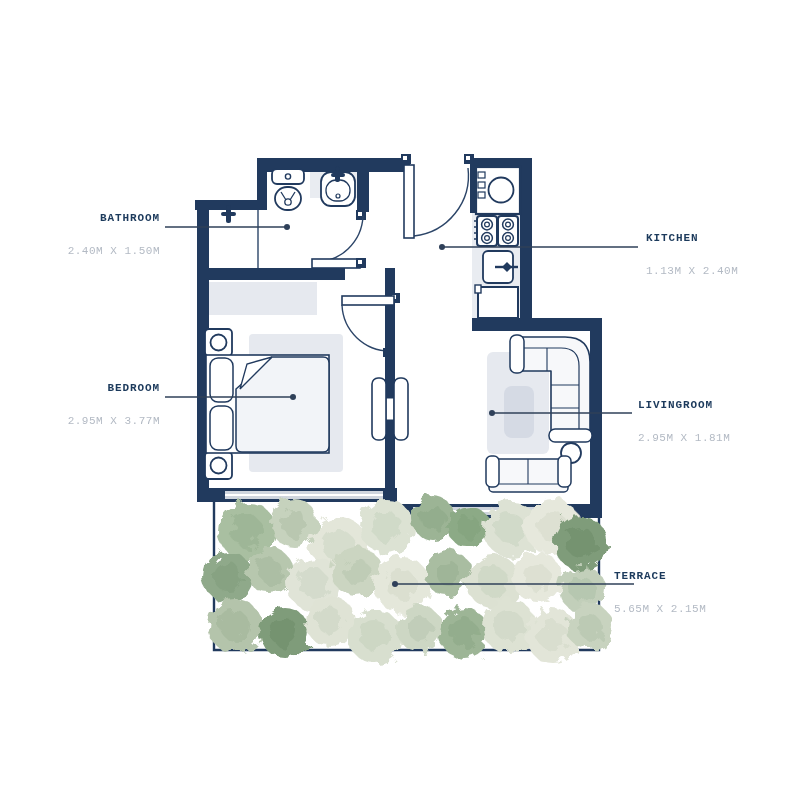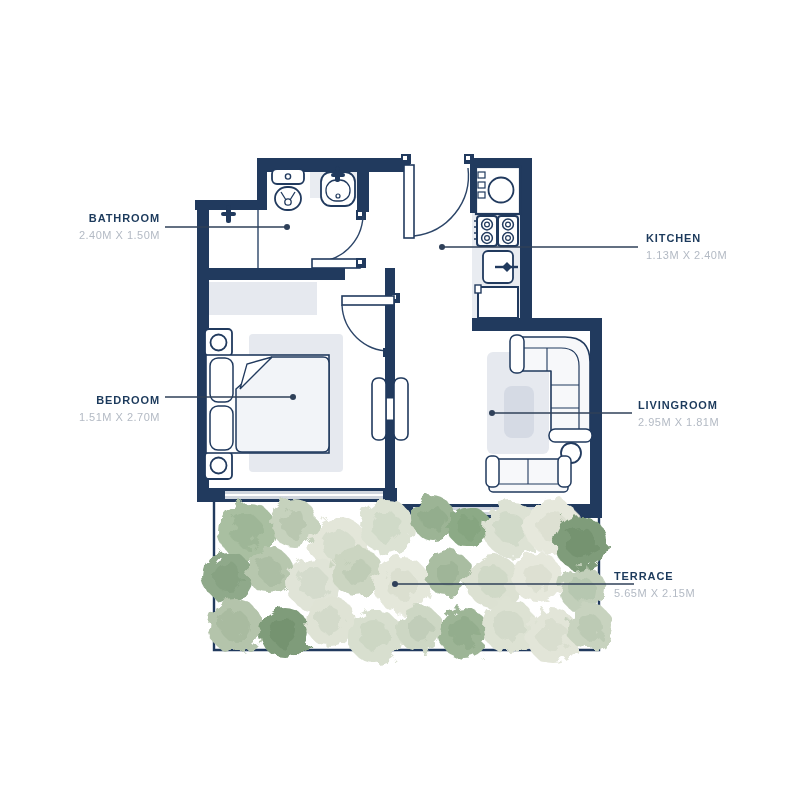--- a/index.html
+++ b/index.html
@@ -1,25 +1,25 @@
 <!DOCTYPE html>
 <html><head>
 <meta charset="utf-8">
 <style>
   html,body{margin:0;padding:0;background:#ffffff;}
   #stage{
     position:relative;width:800px;height:800px;background:#ffffff;overflow:hidden;
-    font-family:Liberation Sans, sans-serif;
+    font-family:Liberation Mono, monospace;
   }
   #plan-svg{position:absolute;left:0;top:0;}
   .room-label{position:absolute;line-height:13px;white-space:nowrap;}
   .room-label.right{text-align:right;}
   .room-label.left{text-align:left;}
   .room-name{font-size:11px;font-weight:bold;color:#1c3a5c;letter-spacing:0.9px;}
-  .room-dims{font-size:11px;color:#b3bac4;letter-spacing:0.5px;margin-top:4px;text-align:center;}
+  .room-dims{font-size:11px;color:#b3bac4;letter-spacing:0.5px;margin-top:20px;text-align:center;}
 </style>
 </head>
 <body>
 
 <div id="stage">
 
 <svg id="plan-svg" width="800" height="800" viewBox="0 0 800 800">
   <defs>
     <filter id="fuzz" x="-60%" y="-60%" width="220%" height="220%">
       <feTurbulence type="fractalNoise" baseFrequency="0.09" numOctaves="2" seed="7" result="n"></feTurbulence>
@@ -273,23 +273,23 @@
 <div class="room-label right" style="right:640px;top:212px">
   <div class="room-name">BATHROOM</div>
   <div class="room-dims">2.40M X 1.50M</div>
 </div>
 
 <div class="room-label left" style="left:646px;top:232px">
   <div class="room-name">KITCHEN</div>
   <div class="room-dims">1.13M X 2.40M</div>
 </div>
 
-<div class="room-label right" style="right:640px;top:394px">
+<div class="room-label right" style="right:640px;top:382px">
   <div class="room-name">BEDROOM</div>
-  <div class="room-dims">1.51M X 2.70M</div>
+  <div class="room-dims">2.95M X 3.77M</div>
 </div>
 
 <div class="room-label left" style="left:638px;top:399px">
   <div class="room-name">LIVINGROOM</div>
   <div class="room-dims">2.95M X 1.81M</div>
 </div>
 
 <div class="room-label left" style="left:614px;top:570px">
   <div class="room-name">TERRACE</div>
   <div class="room-dims">5.65M X 2.15M</div>

